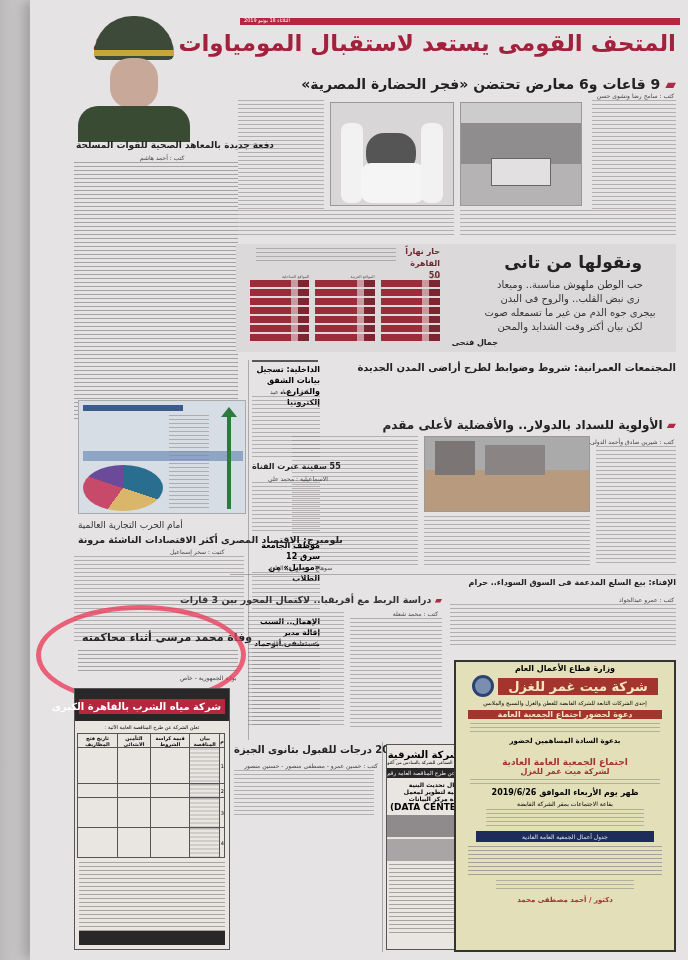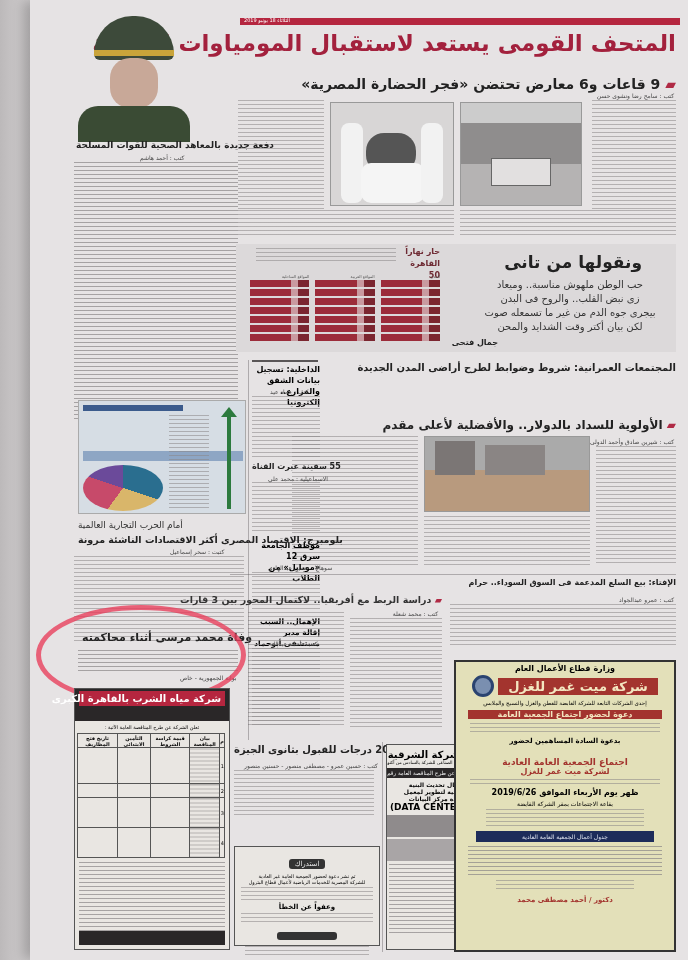--- a/index.html
+++ b/index.html
@@ -156,21 +156,21 @@
   <div class="abs hl" style="left:48px;top:534px;font-size:9.5px">بلومبرج: الاقتصاد المصرى أكثر الاقتصادات الناشئة مرونة</div>
   <div class="abs byline" style="left:140px;top:548px">كتبت : سحر إسماعيل</div>
   <div class="abs text-lines" style="left:44px;top:556px;width:170px;height:88px"></div>
 
   <div class="abs hl" style="left:52px;top:631px;font-size:11px">وفاة محمد مرسى أثناء محاكمته</div>
   <div class="abs text-lines dense" style="left:48px;top:650px;width:160px;height:22px"></div>
   <div class="abs byline" style="left:150px;top:674px">بوابة الجمهورية - خاص</div>
   <div class="circle" style="left:6px;top:605px;width:210px;height:100px"></div>
 
   <div class="abs ad-box" style="left:44px;top:688px;width:156px;height:262px">
-    <div style="background:#2a2728;padding:2px 4px;height:32px">
+    <div style="background:#2a2728;padding:10px 4px;height:32px">
       <div style="background:#b5263f;color:#fff;font-weight:bold;font-size:10px;padding:2px 4px;text-align:right;white-space:nowrap">شركة مياه الشرب بالقاهرة الكبرى</div>
     </div>
     <div style="font-size:5px;text-align:center;margin:3px 0">تعلن الشركة عن طرح المناقصة العامة الآتية :</div>
     <table class="doc-table" style="width:148px;margin:0 4px;border-collapse:collapse;direction:rtl">
       <tbody>
           <tr>
         <th>م</th>
             <th>بيان المناقصة</th>
             <th>قيمة كراسة الشروط</th>
             <th>التأمين الابتدائى</th>
@@ -218,30 +218,20 @@
   <div class="abs text-lines" style="right:344px;top:612px;width:96px;height:116px"></div>
 
   <div class="abs hl" style="right:12px;top:578px;font-size:8px">الإفتاء: بيع السلع المدعمة فى السوق السوداء.. حرام</div>
   <div class="abs byline" style="right:14px;top:596px">كتب : عمرو عبدالجواد</div>
   <div class="abs text-lines" style="right:12px;top:604px;width:226px;height:42px"></div>
 
   <div class="abs hl" style="left:204px;top:744px;font-size:10px">205 درجات للقبول بثانوى الجيزة</div>
   <div class="abs byline" style="left:214px;top:762px">كتب : حسين عمرو - مصطفى منصور - حسنين منصور</div>
   <div class="abs text-lines" style="left:204px;top:770px;width:140px;height:48px"></div>
 
-  <div class="abs ad-box" style="left:204px;top:846px;width:146px;height:100px;text-align:center">
-    <div style="margin-top:4px"><span class="pill">استدراك</span></div>
-    <div style="font-size:5px;margin-top:3px">تم نشر دعوة لحضور الجمعية العامة غير العادية</div>
-    <div style="font-size:5px">للشركة المصرية للخدمات الرياضية لأعمال قطاع البترول</div>
-    <div class="text-lines" style="height:14px;margin:2px 6px"></div>
-    <div style="font-size:7px;font-weight:bold">وعفواً عن الخطأ</div>
-    <div class="text-lines" style="height:10px;margin:2px 6px"></div>
-    <div style="margin-top:2px"><span class="pill" style="width:60px;height:8px"></span></div>
-    <div class="text-lines" style="height:10px;margin:2px 10px"></div>
-  </div>
 
   <div class="abs ad-box" style="left:356px;top:744px;width:84px;height:206px;overflow:hidden">
     <div style="font-size:10px;font-weight:bold;text-align:right;padding:4px 2px 0;white-space:nowrap">الشركة الشرقية (إيسترن كومبانى)</div>
     <div style="font-size:4.5px;text-align:right;padding:0 2px;white-space:nowrap">المجمع الصناعى للشركة بالسادس من أكتوبر - طريق الواحات</div>
     <div style="background:#2a2728;color:#eee;font-size:5.5px;padding:2px;margin:3px 0;white-space:nowrap">تعلن عن طرح المناقصة العامة رقم 7/2019</div>
     <div style="font-size:6px;font-weight:bold;text-align:right;padding:0 2px">لأعمال تحديث البنية التحتية لتطوير لمعمل قاعدة مركز البيانات</div>
     <div style="font-size:9px;font-weight:bold;direction:ltr;text-align:right;padding:0 2px">(DATA CENTER)</div>
     <div style="background:#8f8b8c;height:22px;margin-top:3px"></div>
     <div style="background:#a9a5a6;height:22px;margin-top:2px"></div>
     <div class="text-lines dense" style="height:70px;margin:3px 2px"></div>

